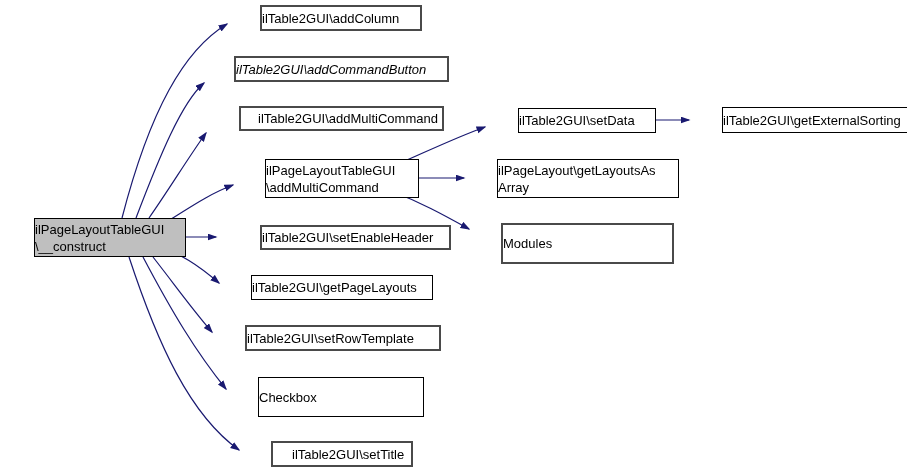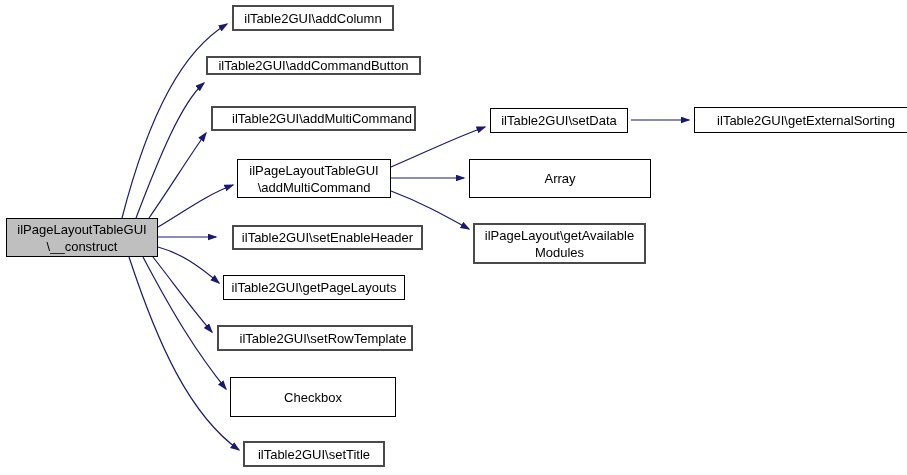--- a/index.html
+++ b/index.html
@@ -23,41 +23,42 @@
     height: 475px;
     pointer-events: none;
   }
   .node {
     position: absolute;
     box-sizing: border-box;
     background: #ffffff;
     border: 1px solid #000000;
     display: flex;
     flex-direction: column;
-    align-items: center;
+    align-items: flex-start;
     justify-content: center;
     font-size: 13px;
     line-height: 17px;
     color: #000000;
     white-space: nowrap;
     text-align: center;
+    margin-left: 28px;
   }
   .node.thick { border: 2px solid #4a4a4a; }
   .node.highlight { background: #bfbfbf; border: 1px solid #000000; }
 
   #n0  { left: 6px;   top: 218px; width: 152px; height: 39px; }
   #n1  { left: 232px; top: 5px;   width: 162px; height: 26px; }
-  #n2  { left: 206px; top: 56px;  width: 215px; height: 19px; }
+  #n2  { left: 206px; top: 56px;  width: 215px; height: 26px; font-style: italic; }
   #n3  { left: 211px; top: 106px; width: 205px; height: 25px; padding-left: 17px; }
   #n4  { left: 237px; top: 159px; width: 154px; height: 39px; }
   #n5  { left: 232px; top: 225px; width: 191px; height: 25px; }
   #n6  { left: 223px; top: 275px; width: 182px; height: 25px; }
-  #n7  { left: 217px; top: 325px; width: 196px; height: 26px; padding-left: 16px; }
+  #n7  { left: 217px; top: 325px; width: 196px; height: 26px; }
   #n8  { left: 230px; top: 377px; width: 166px; height: 40px; }
-  #n9  { left: 243px; top: 441px; width: 142px; height: 26px; }
+  #n9  { left: 243px; top: 441px; width: 142px; height: 26px; padding-left: 19px; }
   #n10 { left: 490px; top: 108px; width: 138px; height: 25px; }
   #n11 { left: 469px; top: 159px; width: 182px; height: 39px; }
   #n12 { left: 473px; top: 223px; width: 173px; height: 41px; }
   #n13 { left: 694px; top: 107px; width: 224px; height: 26px; }
 </style>
 </head>
 <body>
 
 <div class="canvas">
 
@@ -124,25 +125,25 @@
 
   <div class="node thick" id="n9">
     <span class="ln">ilTable2GUI\setTitle</span>
   </div>
 
   <div class="node" id="n10">
     <span class="ln">ilTable2GUI\setData</span>
   </div>
 
   <div class="node" id="n11">
+    <span class="ln">ilPageLayout\getLayoutsAs</span>
     <span class="ln">Array</span>
   </div>
 
   <div class="node thick" id="n12">
-    <span class="ln">ilPageLayout\getAvailable</span>
     <span class="ln">Modules</span>
   </div>
 
   <div class="node" id="n13">
     <span class="ln">ilTable2GUI\getExternalSorting</span>
   </div>
 
 </div>
 
 </body></html>

